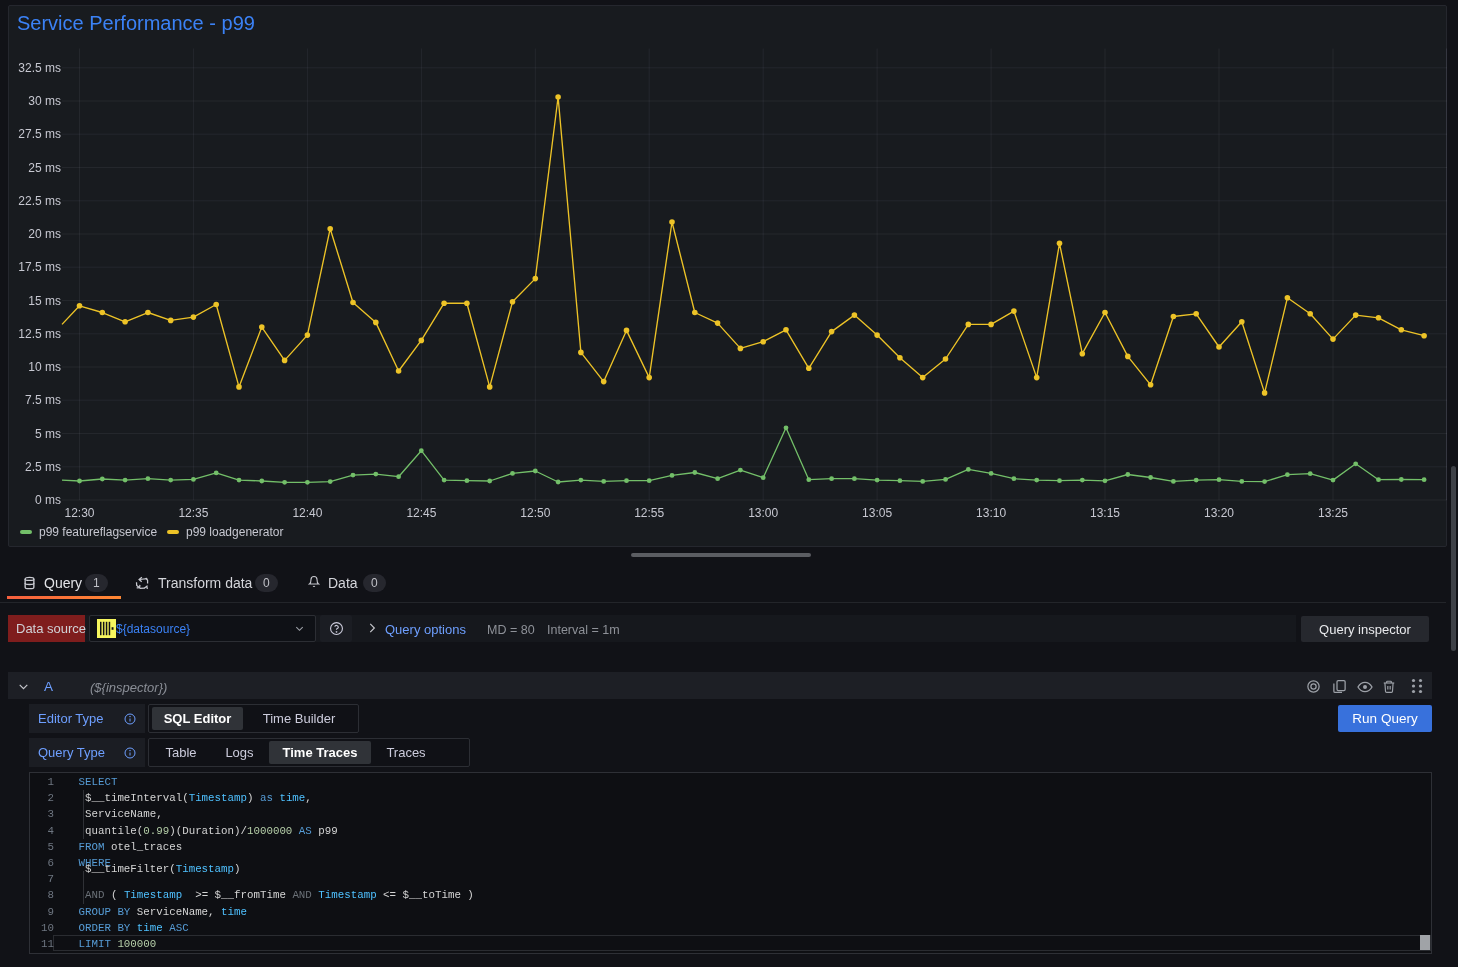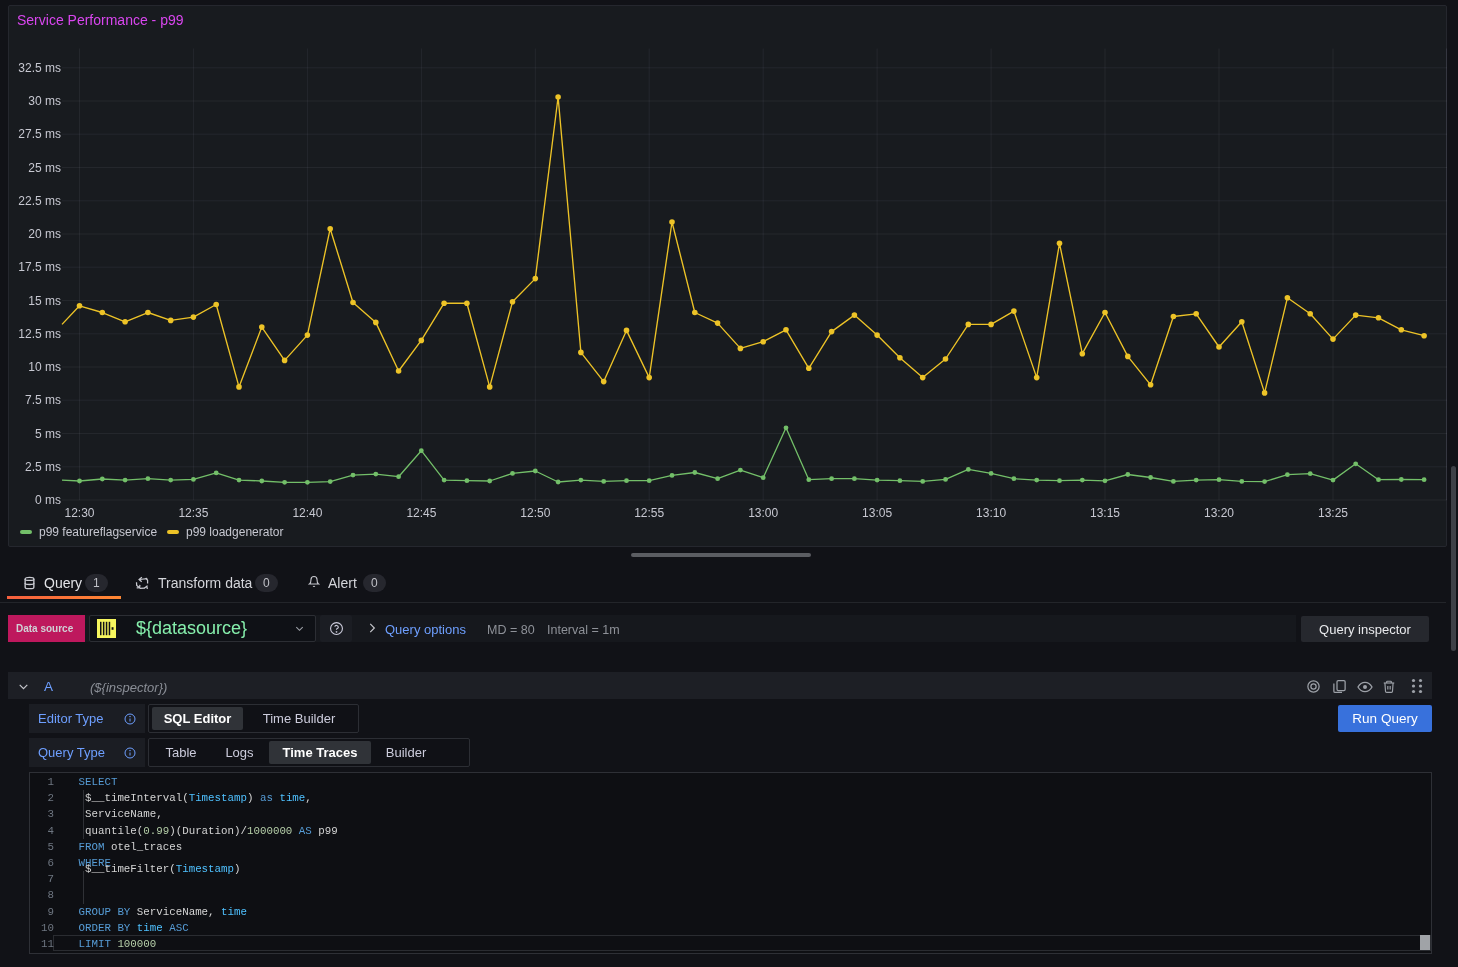--- a/index.html
+++ b/index.html
@@ -1,28 +1,28 @@
 <!DOCTYPE html>
 <html><head><meta charset="utf-8">
 <style>
 *{margin:0;padding:0;box-sizing:border-box}
 html,body{width:1458px;height:967px;background:#111217;overflow:hidden;
 font-family:"Liberation Sans",sans-serif;color:#ccccdc;position:relative}
 .abs{position:absolute}
 .panel{left:8px;top:5px;width:1439px;height:542px;background:#181b1f;border:1px solid #25272e;border-radius:2px}
-.ptitle{left:8px;top:6px;font-size:14px;font-weight:500;color:#d946ef}
+.ptitle{left:8px;top:6px;font-size:20px;font-weight:500;color:#3b82f6}
 .legend{top:525px;font-size:12px;color:#c7c8d1}
 .dash{display:inline-block;width:12px;height:4px;border-radius:2px;vertical-align:2px;margin-right:7px}
 .split{left:631px;top:553px;width:180px;height:4px;background:#5b5d62;border-radius:2px}
 .tabtxt{font-size:14px;color:#d4d5da}
 .badge{background:#26272e;border-radius:9px;height:18px;padding:0 8px;font-size:12px;color:#c0c1c7;display:inline-flex;align-items:center}
 .underline{left:7px;top:596px;width:114px;height:3px;background:linear-gradient(90deg,#f55f3e,#ff8833)}
 .tabdiv{left:0;top:602px;width:1446px;height:1px;background:#23252a}
 .dsrow{left:8px;top:615px;width:1288px;height:27px;background:#16181d}
-.dslabel{left:8px;top:615px;width:77px;height:27px;background:#be185d;display:flex;align-items:center;padding-left:8px;font-size:10px;font-weight:700;color:#d0d1d6;white-space:nowrap}
+.dslabel{left:8px;top:615px;width:77px;height:27px;background:#7f1d1d;display:flex;align-items:center;padding-left:8px;font-size:13px;font-weight:400;color:#d0d1d6;white-space:nowrap}
 .dsselect{left:89px;top:615px;width:227px;height:27px;background:#0f1116;border:1px solid #2c2e34;border-radius:2px;display:flex;align-items:center}
 .helpbtn{left:320px;top:615px;width:32px;height:27px;background:#1b1d23;border-radius:2px;display:flex;align-items:center;justify-content:center}
 .qopt{left:385px;top:622px;font-size:13px;font-weight:500;color:#6e9fff}
 .qoptsub{top:623px;font-size:12.5px;color:#8e9198}
 .qinspect{left:1301px;top:616px;width:128px;height:26px;background:#26282e;border-radius:2px;display:flex;align-items:center;justify-content:center;font-size:13px;font-weight:400;color:#e8e9ec}
 .arow{left:8px;top:672px;width:1424px;height:27px;background:#1d1f25}
 .lblbox{left:29px;width:116px;height:29px;background:#1b1d23;display:flex;align-items:center;justify-content:space-between;padding:0 9px;font-size:13px;font-weight:500;color:#6e9fff}
 .rgroup{height:29px;background:#101116;border:1px solid #2c2e34;border-radius:2px;display:flex;align-items:center;padding:0 3px}
 .seg{height:23px;display:flex;align-items:center;justify-content:center;font-size:13px;color:#ccccdc;border-radius:2px}
 .seg.sel{background:#303338;color:#fff;font-weight:700}
@@ -254,39 +254,39 @@
     </svg>
 </div>
 <div class="abs tabtxt" style="left:158px;top:575px">Transform data</div>
 <div class="abs badge" style="left:255px;top:574px">0</div>
 <div class="abs" style="left:308px;top:575px">
 <svg width="12" height="13" viewBox="0 0 24 24" fill="none" stroke="#c9cad1" stroke-width="2.2">
       <path d="M18 8A6 6 0 0 0 6 8c0 7-3 9-3 9h18s-3-2-3-9"></path>
       <path d="M13.7 21a2 2 0 0 1-3.4 0"></path>
     </svg>
 </div>
-<div class="abs tabtxt" style="left:328px;top:575px">Alert</div>
+<div class="abs tabtxt" style="left:328px;top:575px">Data</div>
 <div class="abs badge" style="left:363px;top:574px">0</div>
 <div class="abs underline"></div>
 <div class="abs tabdiv"></div>
 
 <div class="abs dsrow"></div>
 <div class="abs dslabel">Data source</div>
 <div class="abs dsselect">
   <svg style="margin-left:7px" width="19" height="19" viewBox="0 0 19 19">
       <rect width="19" height="19" fill="#f6f65e"></rect>
       <g fill="#111217">
         <rect x="3" y="2.8" width="1.5" height="13.4"></rect>
         <rect x="5.9" y="2.8" width="1.5" height="13.4"></rect>
         <rect x="8.8" y="2.8" width="1.5" height="13.4"></rect>
         <rect x="11.7" y="2.8" width="1.5" height="13.4"></rect>
         <rect x="14.6" y="8.2" width="1.9" height="2.6"></rect>
       </g>
     </svg>
-  <span style="margin-left:20px;font-size:18px;color:#86efac">${datasource}</span>
+  <span style="margin-left:0;font-size:12px;color:#3b82f6">${datasource}</span>
   <svg style="position:absolute;right:10px" width="11" height="11" viewBox="0 0 24 24" fill="none" stroke="#9da1a8" stroke-width="2.4">
       <path d="M5 9l7 7 7-7"></path>
     </svg>
 </div>
 <div class="abs helpbtn">
 <svg width="15" height="15" viewBox="0 0 24 24" fill="none" stroke="#ccccdc" stroke-width="1.8">
       <circle cx="12" cy="12" r="9.5"></circle>
       <path d="M9.1 9a3 3 0 0 1 5.8 1c0 2-3 2.2-3 3.8"></path>
       <circle cx="12" cy="17.3" r="0.5" fill="#ccccdc"></circle>
     </svg>
@@ -357,21 +357,21 @@
 </div>
 <div class="abs lblbox" style="top:738px">Query Type <svg width="12" height="12" viewBox="0 0 24 24" fill="none" stroke="#6e9fff" stroke-width="2">
       <circle cx="12" cy="12" r="10"></circle>
       <path d="M12 11v6"></path>
       <circle cx="12" cy="7.5" r="0.6" fill="#6e9fff"></circle>
     </svg></div>
 <div class="abs rgroup" style="left:148px;top:738px;width:322px">
   <div class="seg" style="width:58px">Table</div>
   <div class="seg" style="width:59px">Logs</div>
   <div class="seg sel" style="width:102px">Time Traces</div>
-  <div class="seg" style="width:70px">Builder</div>
+  <div class="seg" style="width:70px">Traces</div>
 </div>
 <div class="abs runbtn">Run Query</div>
 
 <div class="abs editor">
   <div class="abs curline"></div>
   <div class="abs ruler"></div>
 <div class="abs code gut" style="top:0.8px">1</div>
 <div class="abs code cl" style="top:0.8px"><span class="kw">SELECT</span></div>
 <div class="abs code gut" style="top:17.0px">2</div>
 <div class="abs code cl" style="top:17.0px"><span class="df"> $__timeInterval(</span><span class="ty">Timestamp</span><span class="df">) </span><span class="kw">as</span><span class="df"> </span><span class="ty">time</span><span class="df">,</span></div>
@@ -379,20 +379,21 @@
 <div class="abs code cl" style="top:33.3px"><span class="df"> ServiceName,</span></div>
 <div class="abs code gut" style="top:49.5px">4</div>
 <div class="abs code cl" style="top:49.5px"><span class="df"> quantile(</span><span class="nu">0.99</span><span class="df">)(Duration)/</span><span class="nu">1000000</span><span class="df"> </span><span class="kw">AS</span><span class="df"> p99</span></div>
 <div class="abs code gut" style="top:65.7px">5</div>
 <div class="abs code cl" style="top:65.7px"><span class="kw">FROM</span><span class="df"> otel_traces</span></div>
 <div class="abs code gut" style="top:82.0px">6</div>
 <div class="abs code cl" style="top:82.0px"><span class="kw">WHERE</span></div>
 <div class="abs code gut" style="top:98.2px">7</div>
 <div class="abs code cl" style="top:88px"><span class="df"> $__timeFilter(</span><span class="ty">Timestamp</span><span class="df">)</span></div>
 <div class="abs code gut" style="top:114.4px">8</div>
+<div class="abs code cl" style="top:114.4px"><span class="df"> </span><span class="op">AND</span><span class="df"> ( </span><span class="ty">Timestamp</span><span class="df">  &gt;= $__fromTime </span><span class="op">AND</span><span class="df"> </span><span class="ty">Timestamp</span><span class="df"> &lt;= $__toTime )</span></div>
 <div class="abs code gut" style="top:130.6px">9</div>
 <div class="abs code cl" style="top:130.6px"><span class="kw">GROUP BY</span><span class="df"> ServiceName, </span><span class="ty">time</span></div>
 <div class="abs code gut" style="top:146.9px">10</div>
 <div class="abs code cl" style="top:146.9px"><span class="kw">ORDER BY</span><span class="df"> </span><span class="ty">time</span><span class="df"> </span><span class="kw">ASC</span></div>
 <div class="abs code gut" style="top:163.1px">11</div>
 <div class="abs code cl" style="top:163.1px"><span class="kw">LIMIT</span><span class="df"> </span><span class="nu">100000</span></div>
 <div class="abs" style="left:52.5px;top:17px;width:1px;height:48.7px;background:#2f3136"></div>
 <div class="abs" style="left:52.5px;top:98.2px;width:1px;height:32.5px;background:#2f3136"></div>
 </div>
 <div class="abs scrollthumb"></div>

